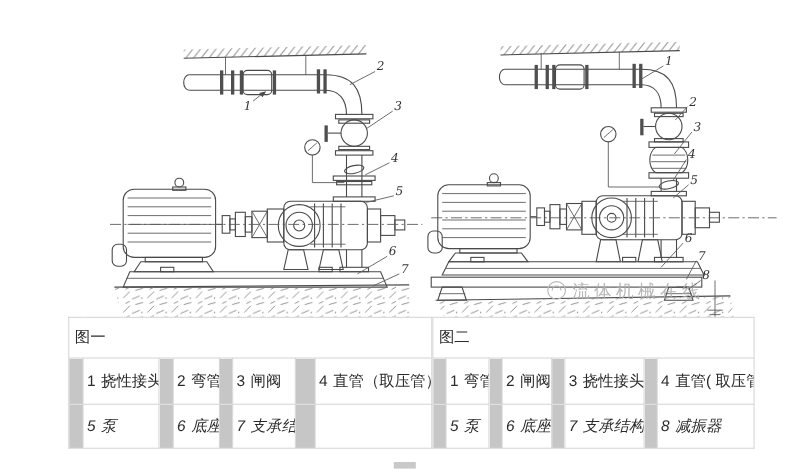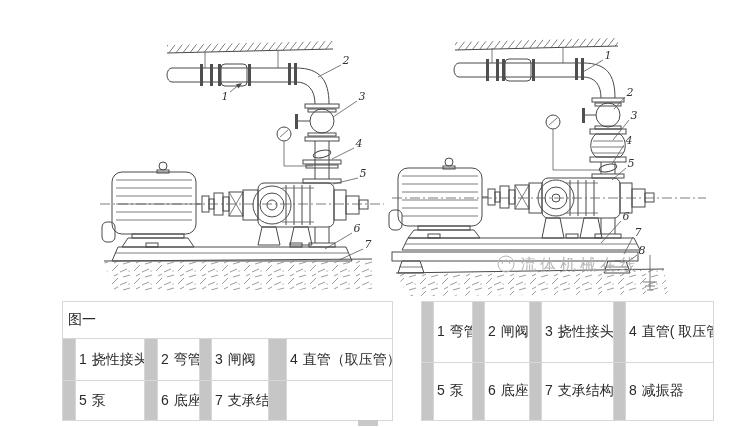--- a/index.html
+++ b/index.html
@@ -4,28 +4,28 @@
 <style>
   html,body{margin:0;padding:0;background:#fff;}
   .canvas{position:relative;width:729px;height:427px;background:#ffffff;overflow:hidden;
           font-family:"Liberation Sans","DejaVu Sans",sans-serif;color:#2b2b2b;}
   .figures{position:absolute;left:0;top:0;width:729px;height:300px;}
   svg .ln{stroke:#4a4a4a;stroke-width:1;fill:none;}
   svg .thin{stroke:#5a5a5a;stroke-width:.8;fill:none;}
   svg .bar{fill:#4f4f4f;stroke:none;}
   svg .callout{font-family:"DejaVu Serif",serif;font-style:italic;font-size:11px;fill:#333;}
   svg .wm{font-family:"Liberation Sans",sans-serif;font-size:16px;letter-spacing:4px;fill:#acacac;opacity:.85;}
-  .legend{position:absolute;left:62px;top:301px;display:flex;gap:28px;}
+  .legend{position:absolute;left:62px;top:288px;display:flex;}
   table.leg{border-collapse:collapse;table-layout:fixed;background:#fff;font-size:14px;color:#2b2b2b;}
   table.leg td{border:1px solid #d7d7d7;padding:0;overflow:hidden;white-space:nowrap;}
   table.leg td.hdr{height:36px;padding-left:5px;background:#fff;}
   table.leg td.g{background:#c6c6c6;}
   table.leg td.t{background:#fff;padding-left:3px;}
   table.leg tr.r1 td{height:41px;}
-  table.leg tr.r2 td{height:39px;}
+  table.leg tr.r2 td{height:39px;font-style:italic;}
   .lbl{margin-left:5px;}
   .artifact{position:absolute;left:358px;top:420px;width:20px;height:6px;background:#c9c9c9;}
 </style>
 </head>
 <body>
 
 <div class="canvas">
 
   <div class="figures">
     <svg width="729" height="300" viewBox="0 0 729 300">
@@ -350,20 +350,23 @@
           <col style="width:12px">
           <col style="width:39px">
           <col style="width:12px">
           <col style="width:45px">
           <col style="width:12px">
           <col style="width:72px">
           <col style="width:12px">
           <col style="width:88px">
         </colgroup>
       <tbody>
+          <tr>
+            <td class="hdr" colspan="8">图二</td>
+          </tr>
       <tr class="r1">
         <td class="g"></td>
         <td class="t"><span>1</span><span class="lbl">弯管</span></td>
         <td class="g"></td>
         <td class="t"><span>2</span><span class="lbl">闸阀</span></td>
         <td class="g"></td>
         <td class="t"><span>3</span><span class="lbl">挠性接头</span></td>
         <td class="g"></td>
         <td class="t"><span>4</span><span class="lbl">直管( 取压管 )</span></td>
       </tr>

